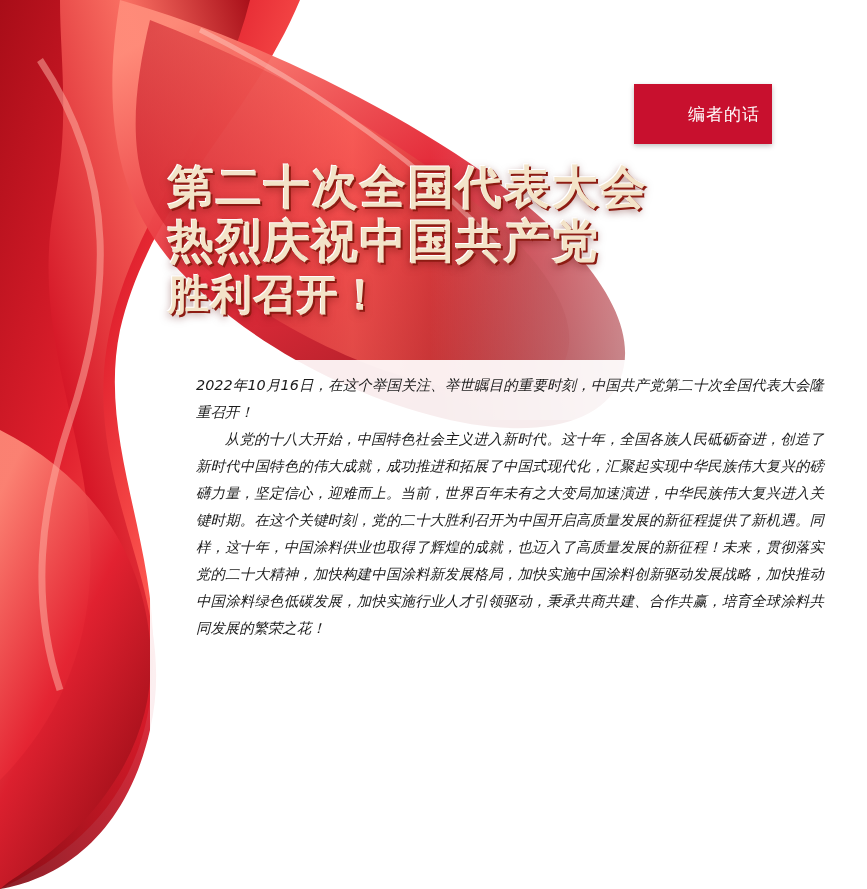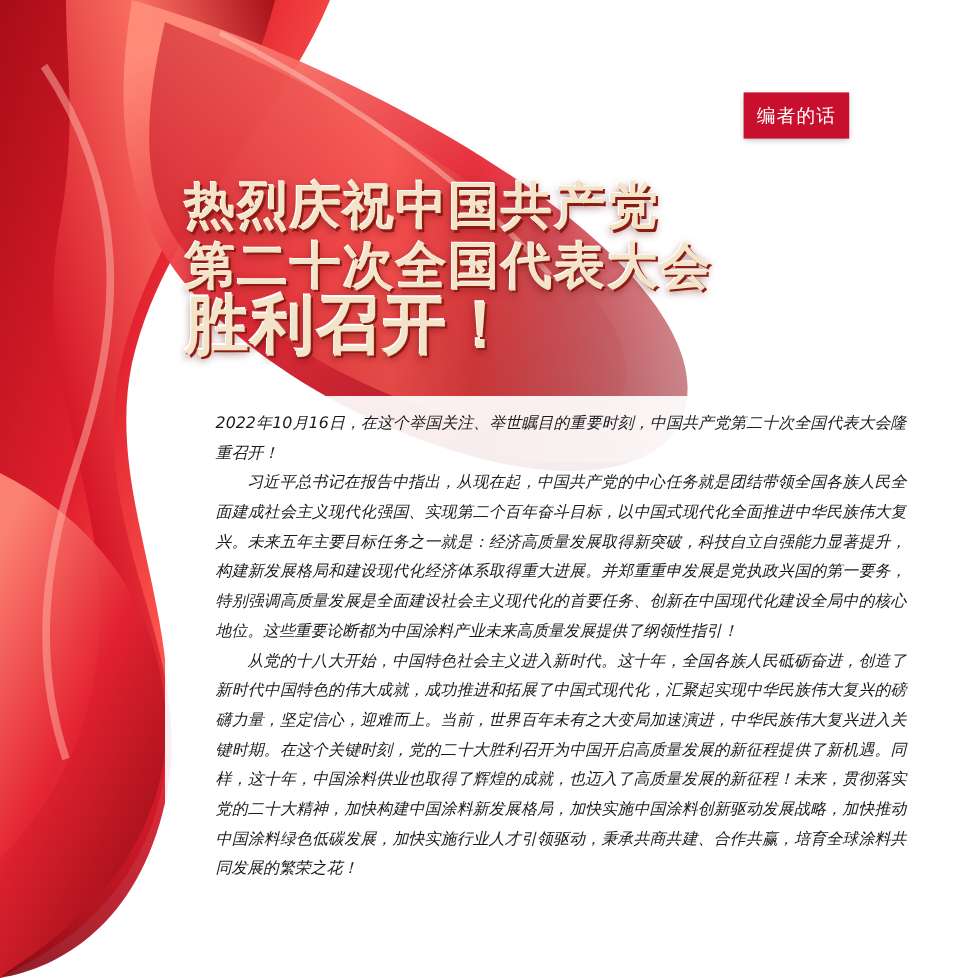--- a/index.html
+++ b/index.html
@@ -29,29 +29,30 @@
     pointer-events: none;
   }
   .art svg { display: block; }
 
   
   .badge {
     position: absolute;
     right: 95px;
     top: 84px;
     width: 96px;
-    height: 42px;
+    height: 60px;
     background: #c8102e;
     color: #ffffff;
     font-size: 17px;
     letter-spacing: 1px;
     display: flex;
     align-items: center;
     justify-content: center;
     box-shadow: 0 2px 5px rgba(0,0,0,0.25);
+    padding-left: 42px;
   }
 
   
   .headline {
     position: absolute;
     left: 168px;
     top: 160px;
     width: 520px;
     z-index: 5;
   }
@@ -62,21 +63,21 @@
     line-height: 54px;
     letter-spacing: 2px;
     color: #f3e3c8;
     text-shadow:
       2px 2px 0 #8d1b12,
       -1px -1px 0 #ffffff,
       0 3px 8px rgba(90,10,5,0.55);
     white-space: nowrap;
   }
   .headline .line.l3 {
-    font-size: 58px;
+    font-size: 41px;
   }
 
   
   .body-text {
     position: absolute;
     left: 196px;
     top: 372px;
     width: 628px;
     font-family: "DejaVu Sans", sans-serif;
     font-size: 14.4px;
@@ -149,25 +150,24 @@
 
       <path d="M150,360 L867,360 L867,889 L150,889 Z" fill="#ffffff" opacity="0.92"></path>
     </svg>
   </div>
 
   <div class="badge">
     <span>编者的话</span>
   </div>
 
   <div class="headline">
+    <div class="line l2">第二十次全国代表大会</div>
     <div class="line l1">热烈庆祝中国共产党</div>
-    <div class="line l2">第二十次全国代表大会</div>
     <div class="line l3">胜利召开！</div>
   </div>
 
   <div class="body-text">
     <p class="first">2022年10月16日，在这个举国关注、举世瞩目的重要时刻，中国共产党第二十次全国代表大会隆重召开！</p>
-    <p>习近平总书记在报告中指出，从现在起，中国共产党的中心任务就是团结带领全国各族人民全面建成社会主义现代化强国、实现第二个百年奋斗目标，以中国式现代化全面推进中华民族伟大复兴。未来五年主要目标任务之一就是：经济高质量发展取得新突破，科技自立自强能力显著提升，构建新发展格局和建设现代化经济体系取得重大进展。并郑重重申发展是党执政兴国的第一要务，特别强调高质量发展是全面建设社会主义现代化的首要任务、创新在中国现代化建设全局中的核心地位。这些重要论断都为中国涂料产业未来高质量发展提供了纲领性指引！</p>
     <p>从党的十八大开始，中国特色社会主义进入新时代。这十年，全国各族人民砥砺奋进，创造了新时代中国特色的伟大成就，成功推进和拓展了中国式现代化，汇聚起实现中华民族伟大复兴的磅礴力量，坚定信心，迎难而上。当前，世界百年未有之大变局加速演进，中华民族伟大复兴进入关键时期。在这个关键时刻，党的二十大胜利召开为中国开启高质量发展的新征程提供了新机遇。同样，这十年，中国涂料供业也取得了辉煌的成就，也迈入了高质量发展的新征程！未来，贯彻落实党的二十大精神，加快构建中国涂料新发展格局，加快实施中国涂料创新驱动发展战略，加快推动中国涂料绿色低碳发展，加快实施行业人才引领驱动，秉承共商共建、合作共赢，培育全球涂料共同发展的繁荣之花！</p>
 
   </div>
 
 </div>
 
 </body></html>

